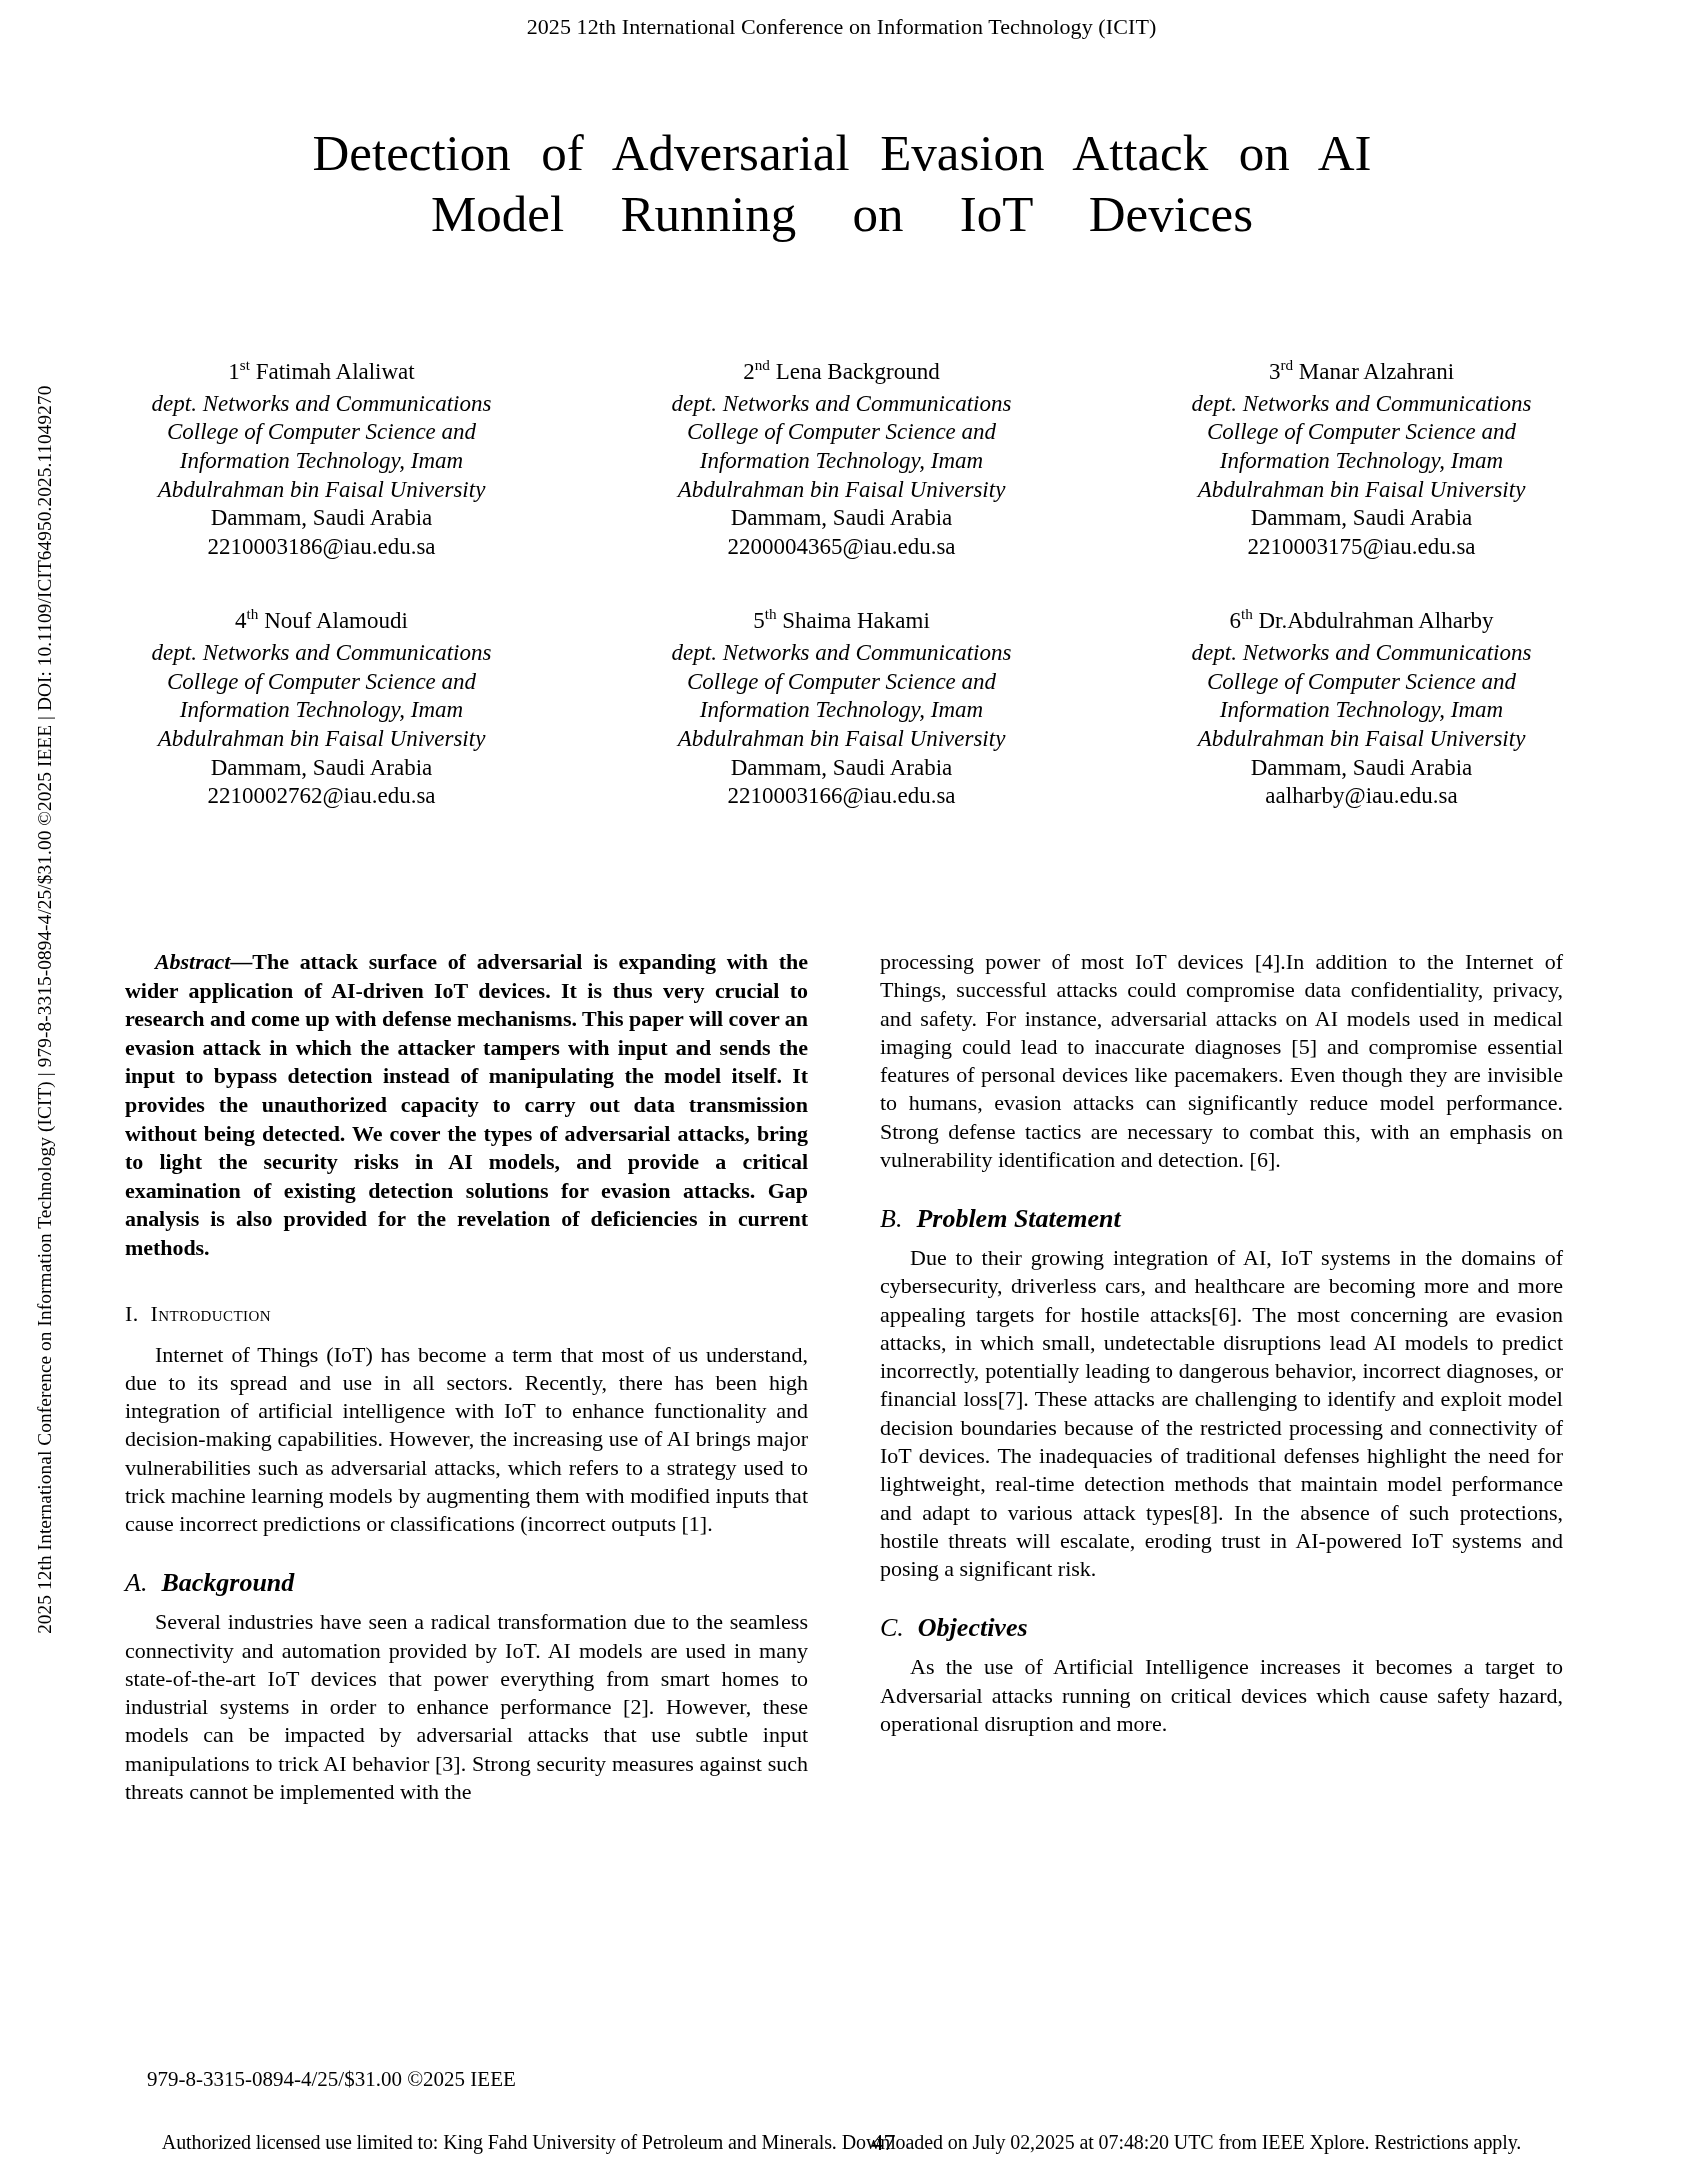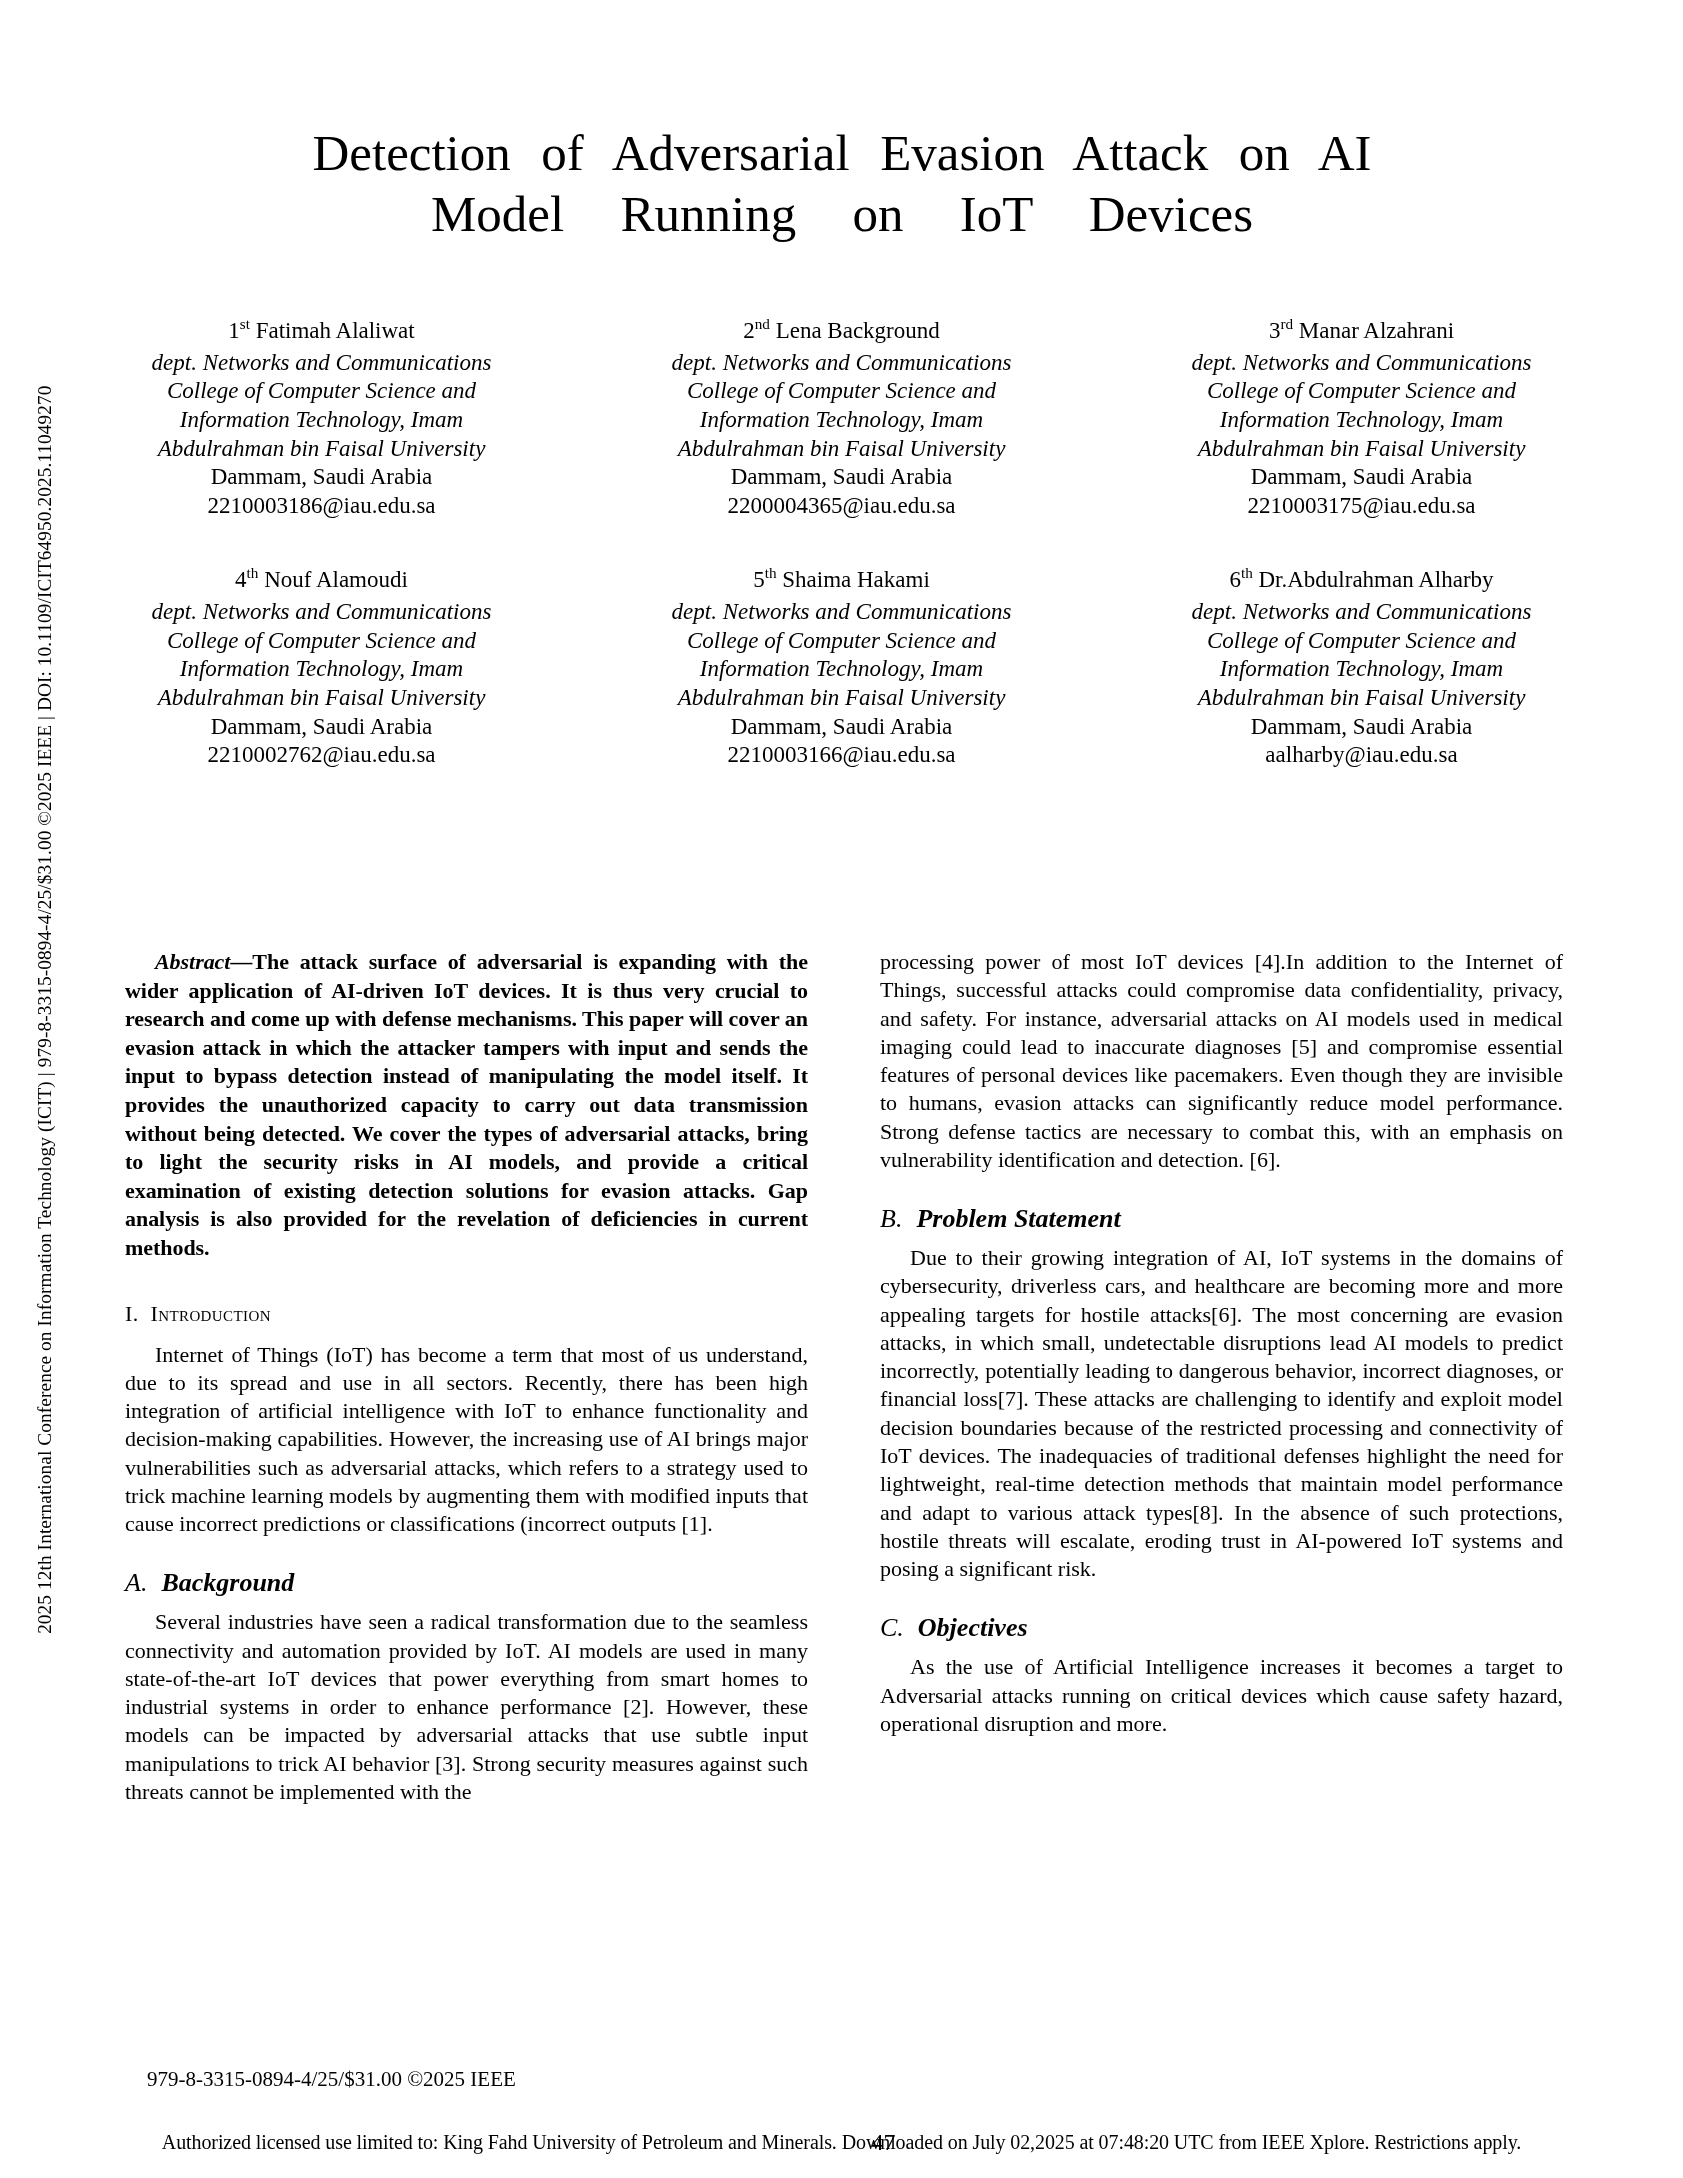--- a/index.html
+++ b/index.html
@@ -79,20 +79,21 @@
   .authors {
     position: absolute;
     top: 317px;
     left: 89px;
     width: 1505px;
   }
   .author-row {
     display: flex;
     justify-content: space-between;
     align-items: flex-start;
+    margin-top: 41px;
   }
   .author-row + .author-row { margin-top: 46px; }
   .author {
     width: 465px;
     text-align: center;
     font-size: 23px;
     line-height: 1.245;
   }
   .author .aname {
     display: block;
@@ -191,20 +192,21 @@
     text-align: center;
     font-size: 24px;
     padding-left: 42px;
   }
 </style>
 </head>
 <body>
 
 <div class="page">
 
+  <div class="running-header">2025 12th International Conference on Information Technology (ICIT)</div>
 
   <div class="side-strip">
     <span class="side-strip-text">2025 12th International Conference on Information Technology (ICIT) | 979-8-3315-0894-4/25/$31.00 ©2025 IEEE | DOI: 10.1109/ICIT64950.2025.11049270</span>
   </div>
 
   <h1 class="title">
     <span class="tline l1">Detection of Adversarial Evasion Attack on AI</span>
     <span class="tline l2">Model Running on IoT Devices</span>
   </h1>
 

